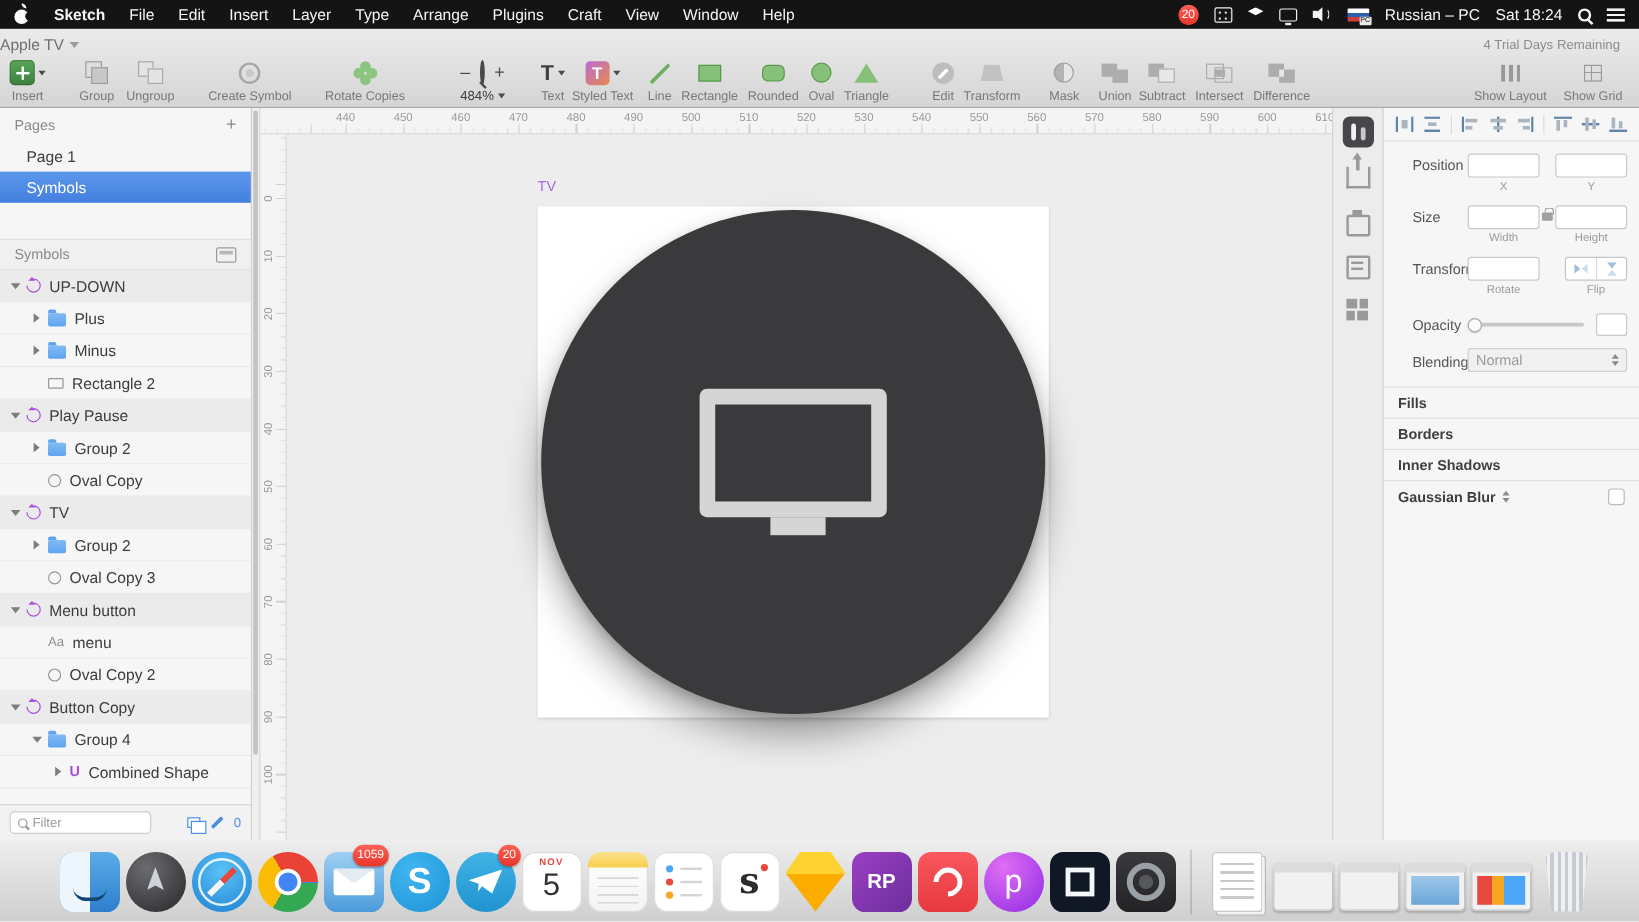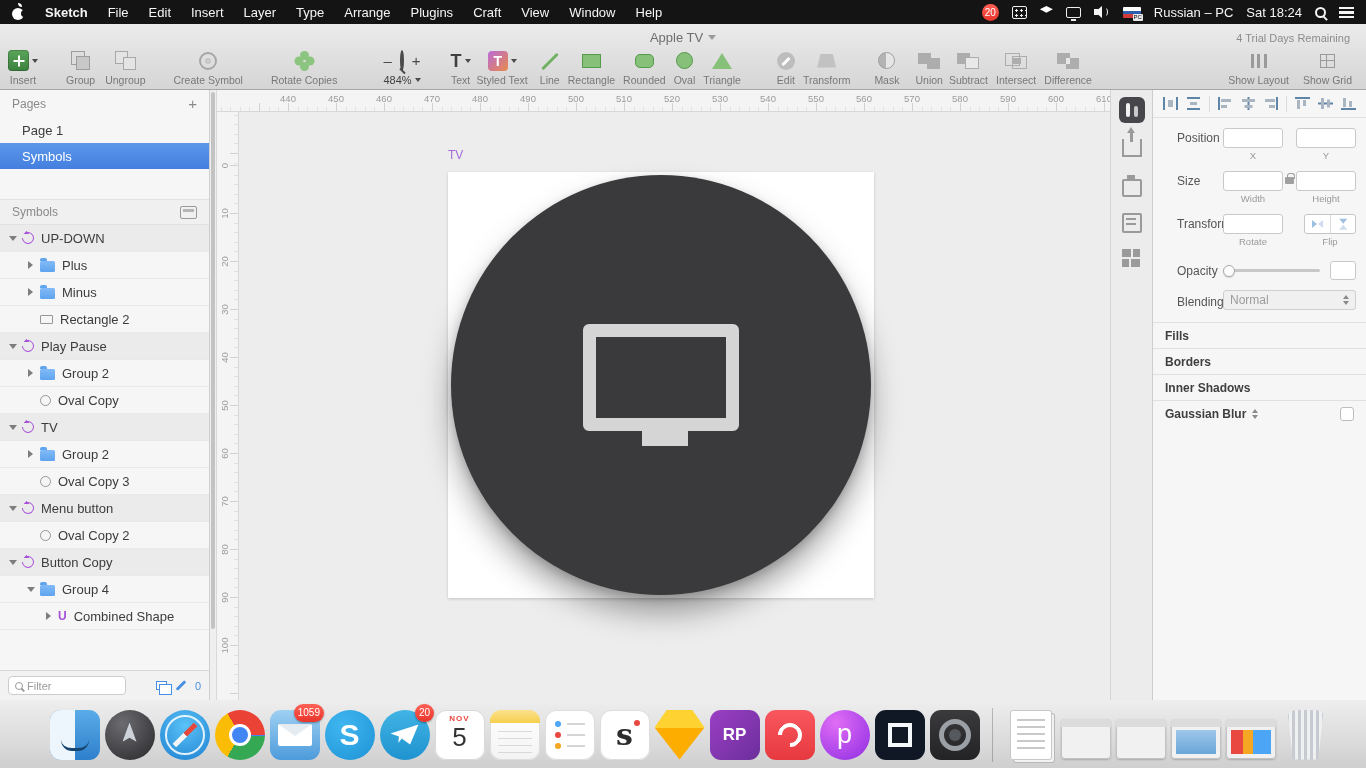--- a/index.html
+++ b/index.html
@@ -27,21 +27,21 @@
 .mb-wave{position:absolute;right:2px;top:1px;width:8px;height:10px;border:1.5px solid transparent;border-right-color:#f5f5f5;border-radius:50%;}
 .mb-flag{width:18px;height:11px;background:linear-gradient(#fff 0 34%,#2e5fae 34% 67%,#d23b3b 67%);position:relative;flex:none;border-radius:1px;}
 .flag-pc{position:absolute;right:-2px;bottom:-3px;font-size:6px;color:#0c0c0c;background:#e9e9e9;padding:0 1px;border-radius:1px;line-height:1.1;}
 .mb-text{white-space:nowrap;}
 .mb-search{width:11px;height:11px;border:2px solid #f5f5f5;border-radius:50%;position:relative;}
 .mb-search::after{content:"";position:absolute;right:-4px;bottom:-3px;width:6px;height:2px;background:#f5f5f5;transform:rotate(45deg);}
 .mb-list{width:15px;height:11px;background:repeating-linear-gradient(#f5f5f5 0 2px,transparent 2px 4.5px);}
 
 
 #toolbar{position:absolute;top:24px;left:0;right:0;height:66px;background:linear-gradient(#ebebeb,#d5d5d5);border-bottom:1px solid #a8a8a8;z-index:50;}
-#tb-title{position:absolute;top:6px;left:0;right:0;text-align:center;font-size:13px;color:#6f6f6f;display:flex;justify-content:center;align-items:center;gap:5px;}
+#tb-title{position:absolute;top:6px;left:0;right:0;text-align:center;font-size:13px;color:#6f6f6f;display:flex;justify-content:flex-start;align-items:center;gap:5px;}
 .title-caret{width:0;height:0;border-left:4px solid transparent;border-right:4px solid transparent;border-top:5px solid #9a9a9a;}
 #tb-trial{position:absolute;top:8px;right:16px;font-size:11px;color:#8c8c8c;}
 #tb-tools{position:absolute;top:25px;left:0;right:0;height:41px;display:flex;align-items:flex-start;}
 .tool{display:flex;flex-direction:column;align-items:center;flex:none;cursor:default;}
 .tool .lbl{font-size:10.5px;color:#787878;margin-top:2px;white-space:nowrap;}
 .ticon{height:23px;display:flex;align-items:center;justify-content:center;gap:3px;}
 .caret{width:0;height:0;border-left:3.5px solid transparent;border-right:3.5px solid transparent;border-top:4px solid #4a4a4a;}
 .i-insert{width:21px;height:21px;background:linear-gradient(#5aa55a,#3c813f);border-radius:4px;position:relative;box-shadow:inset 0 0 0 1px rgba(0,0,0,.18);}
 .i-insert::before{content:"";position:absolute;left:50%;top:50%;width:11px;height:2px;background:#fff;transform:translate(-50%,-50%);}
 .i-insert::after{content:"";position:absolute;left:50%;top:50%;width:2px;height:11px;background:#fff;transform:translate(-50%,-50%);}
@@ -504,20 +504,25 @@
           <span class="sic sic-oval"></span>
           <span class="sym-label">Oval Copy 3</span>
         </div>
         <div class="sym-row group" style="padding-left: 8px;">
           <span class="disc open"></span>
           <span class="sic sic-symbol"></span>
           <span class="sym-label">Menu button</span>
         </div>
         <div class="sym-row" style="padding-left: 26px;">
           <span class="disc none"></span>
+          <span class="sic sic-text">Aa</span>
+          <span class="sym-label">menu</span>
+        </div>
+        <div class="sym-row" style="padding-left: 26px;">
+          <span class="disc none"></span>
           <span class="sic sic-oval"></span>
           <span class="sym-label">Oval Copy 2</span>
         </div>
         <div class="sym-row group" style="padding-left: 8px;">
           <span class="disc open"></span>
           <span class="sic sic-symbol"></span>
           <span class="sym-label">Button Copy</span>
         </div>
         <div class="sym-row" style="padding-left: 26px;">
           <span class="disc open"></span>

